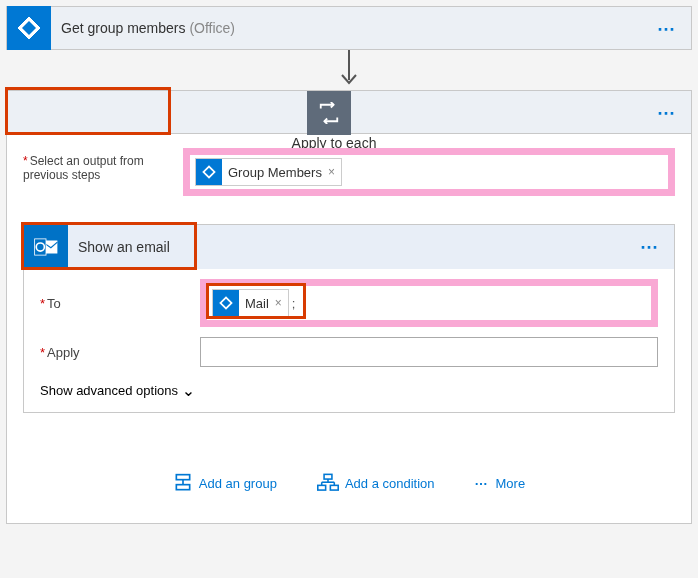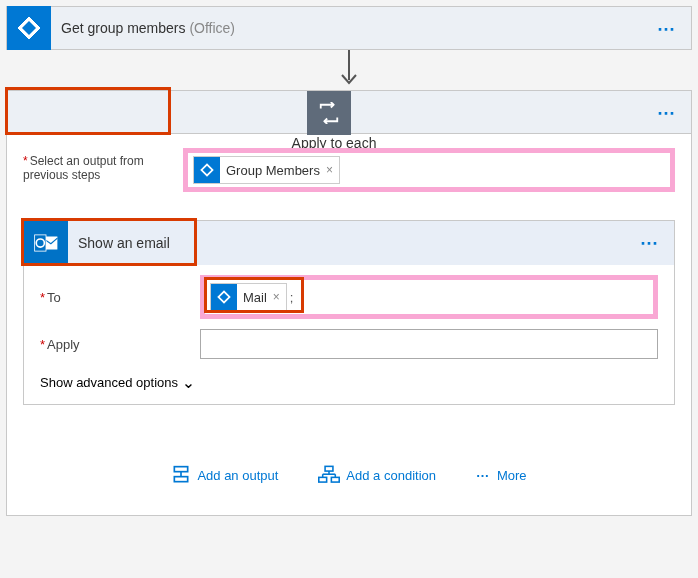--- a/index.html
+++ b/index.html
@@ -58,21 +58,21 @@
     background: #fff;
     border: 1px solid #c8c8c8;
     border-top: none;
     padding: 14px 16px 30px 16px;
   }
   .row { display: flex; align-items: flex-start; margin-bottom: 12px; }
   .row-label { width: 160px; padding-top: 6px; font-size: 12px; color: #444; }
   .row-label .req { color: #c00; margin-right: 2px; }
   .row-field { flex: 1; }
   .field-box {
-    border: 5px solid #f9a8d4;
+    border: 7px solid #f9a8d4;
     min-height: 32px;
     background: #fff;
     display: flex;
     align-items: center;
     padding: 2px 4px;
     position: relative;
   }
   .token {
     display: inline-flex; align-items: center;
     background: #fff;
@@ -259,21 +259,21 @@
 
       <div class="footer-bar">
         <div class="footer-btn">
           <span class="glyph">
             <svg width="20" height="20" viewBox="0 0 24 24" fill="none" stroke="#0078d4" stroke-width="2">
               <rect x="4" y="2" width="16" height="6"></rect>
                 <line x1="12" y1="8" x2="12" y2="14"></line>
                 <rect x="4" y="14" width="16" height="6"></rect>
             </svg>
           </span>
-          <span>Add an output</span>
+          <span>Add an group</span>
         </div>
         <div class="footer-btn">
           <span class="glyph">
             <svg width="22" height="20" viewBox="0 0 28 24" fill="none" stroke="#0078d4" stroke-width="2">
               <rect x="9" y="1" width="10" height="6"></rect>
                 <line x1="14" y1="7" x2="14" y2="11"></line>
               <line x1="6" y1="11" x2="22" y2="11"></line>
                 <line x1="6" y1="11" x2="6" y2="15"></line>
                 <line x1="22" y1="11" x2="22" y2="15"></line>
               <rect x="1" y="15" width="10" height="6"></rect>

